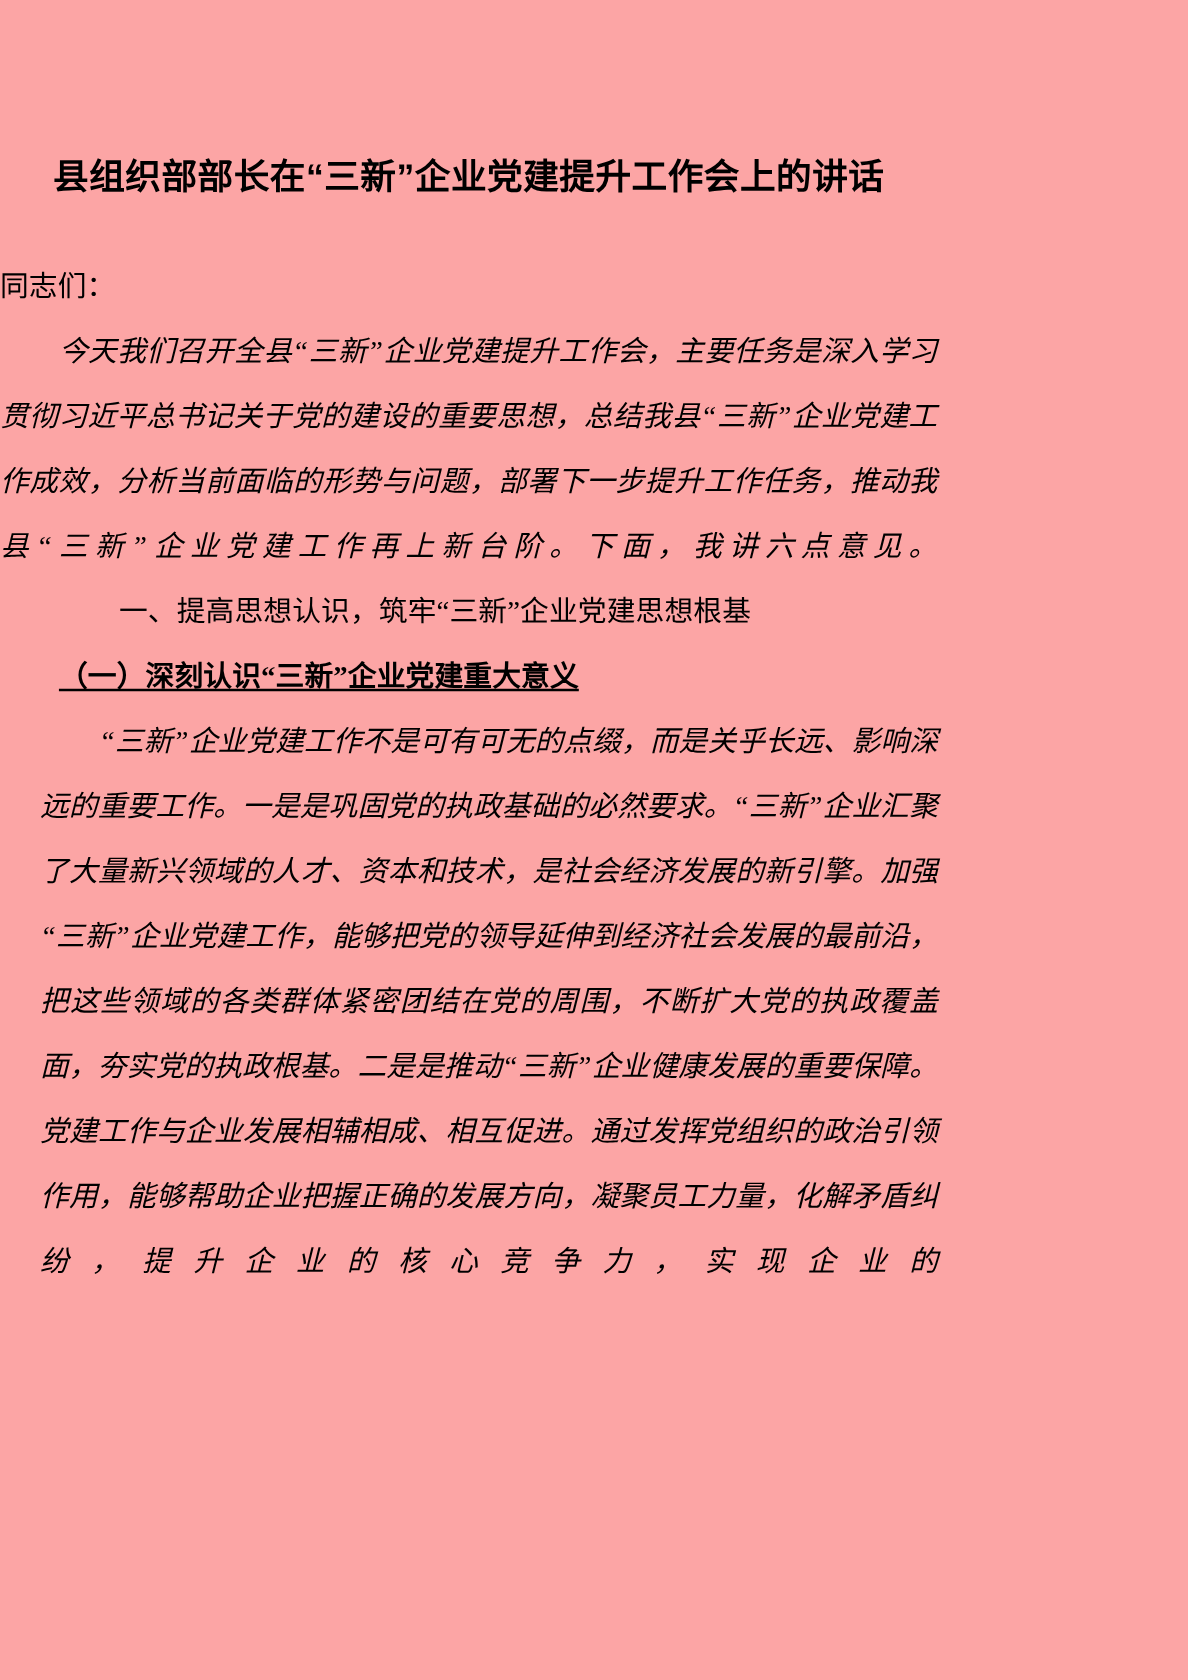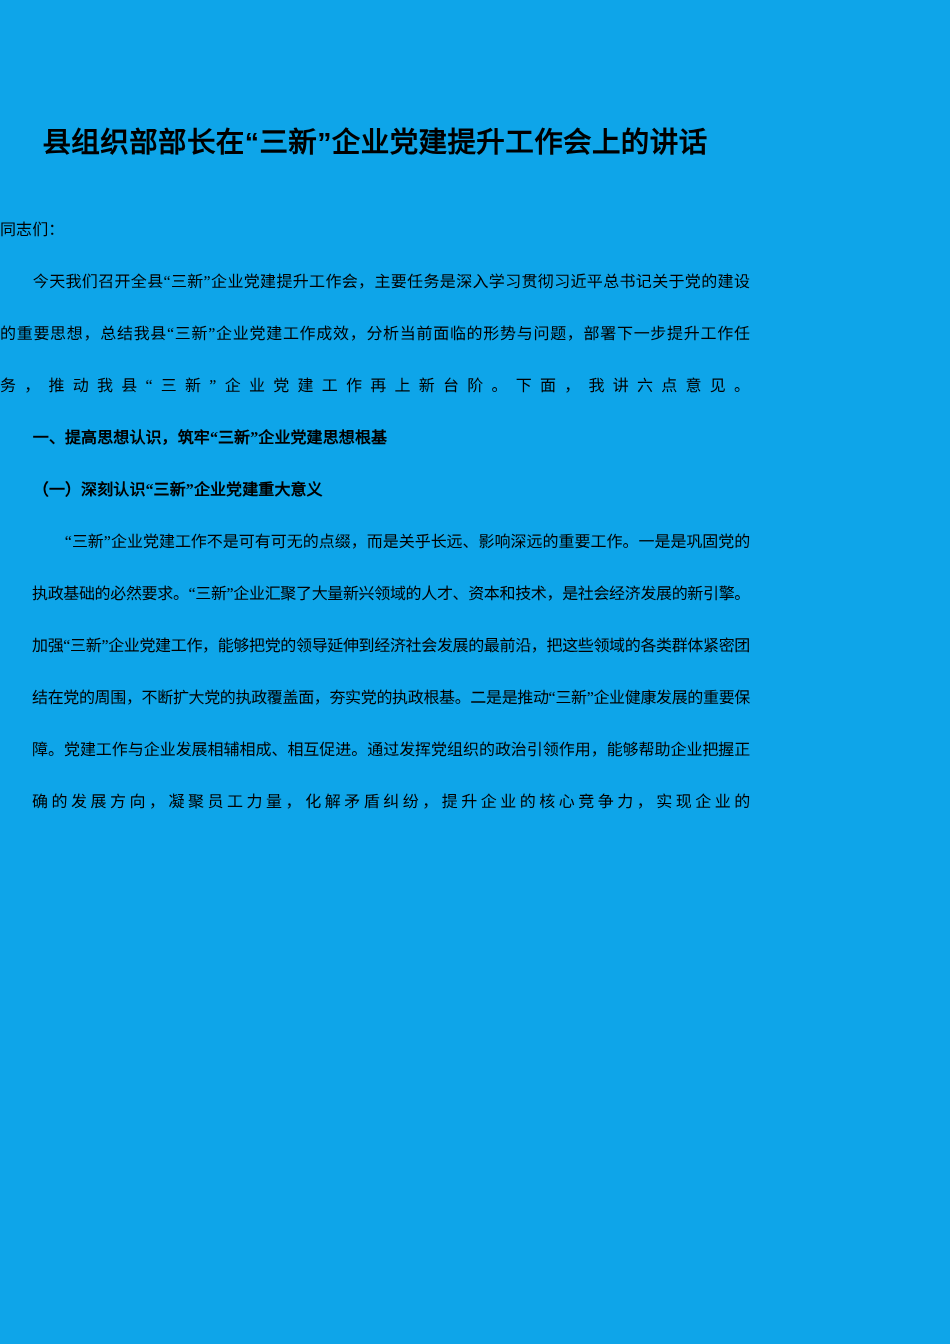--- a/index.html
+++ b/index.html
@@ -14,21 +14,21 @@
     overflow: hidden;
     font-family: "Liberation Serif", "DejaVu Serif", serif;
     color: #000000;
     -webkit-font-smoothing: antialiased;
   }
 
   .page {
     position: relative;
     width: 950px;
     height: 1344px;
-    background: #0ea5e9;
+    background: #fca5a5;
     box-sizing: border-box;
     padding: 0;
   }
 
   
   .doc-title {
     font-family: "Liberation Sans", "DejaVu Sans", sans-serif;
     font-weight: bold;
     font-size: 28.5px;
     line-height: 40px;
@@ -50,50 +50,53 @@
     left: 0;
     width: 750px;
   }
 
   p.para,
   p.salutation,
   p.heading1,
   p.heading2 {
     margin: 0;
     padding: 0;
-    font-size: 16px;
+    font-size: 23px;
     line-height: 52px;
     text-align: justify;
     text-justify: inter-ideograph;
     text-align-last: left;
     letter-spacing: 0.1px;
     word-break: break-all;
   }
 
   p.salutation {
     text-indent: 0;
     margin-bottom: 0;
   }
 
   p.para {
     text-indent: 2.05em;
+    font-style: italic;
   }
 
   
   p.heading1 {
-    font-weight: bold;
+    font-weight: normal;
     text-indent: 2.05em;
     text-align: center;
+    margin-left: 48px;
   }
 
   
   p.heading2 {
     font-weight: bold;
     text-indent: 2.05em;
     text-align: left;
+    text-decoration: underline;
   }
 
   
   p.para.tight {
     letter-spacing: -0.35px;
     margin-left: 32px;
   }
 
   
   p.para.clipped {

